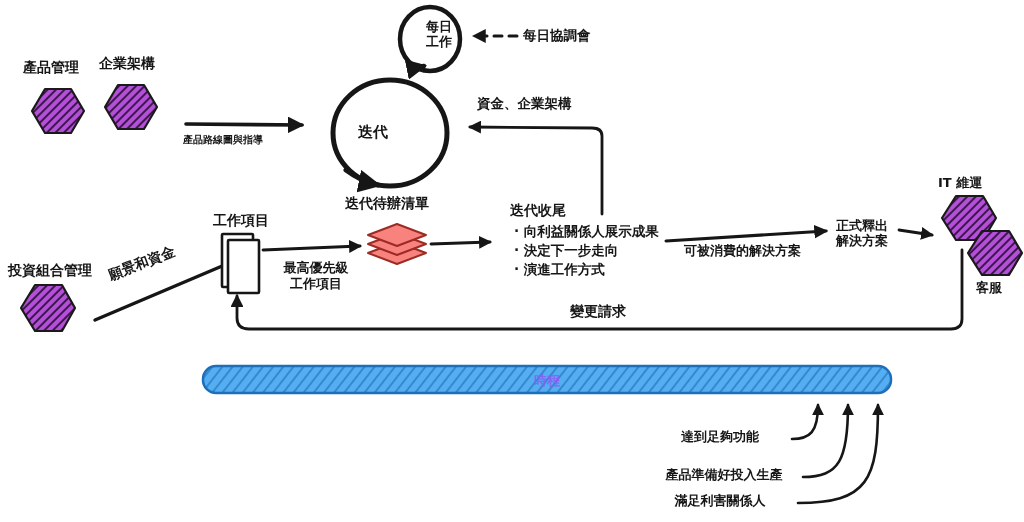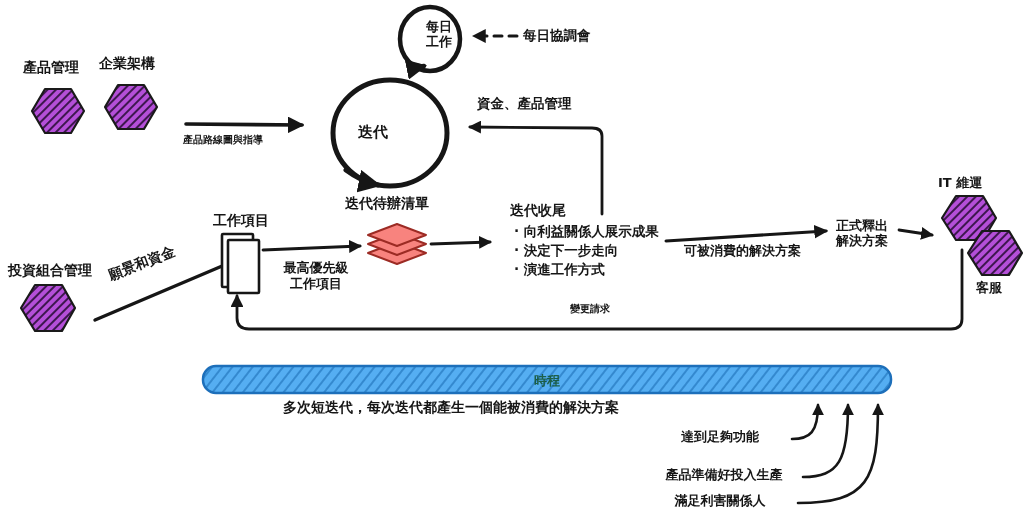--- a/index.html
+++ b/index.html
@@ -6,21 +6,21 @@
   #stage{position:relative;width:1024px;height:522px;background:#ffffff;overflow:hidden;
          font-family:"DejaVu Sans",sans-serif;}
   #shapes{position:absolute;left:0;top:0;}
   .lbl{position:absolute;font-weight:bold;color:#161616;white-space:nowrap;
        font-family:"DejaVu Sans",sans-serif;line-height:1.15;}
   .ctr{text-align:center;}
   .rt{text-align:center;}
   .bullets{position:absolute;font-weight:bold;color:#161616;}
   .bullet-row{font-size:13.5px;line-height:19px;white-space:nowrap;}
   .bullet-row::before{content:"· ";font-weight:bold;}
-  .bar-label{position:absolute;text-align:center;font-weight:bold;color:#14532d;opacity:.85;}
+  .bar-label{position:absolute;text-align:center;font-weight:bold;color:#8b5cf6;opacity:.85;}
   .rot{transform:rotate(-21deg);transform-origin:left top;}
 </style>
 </head>
 <body>
 
 <div id="stage">
 
   <svg id="shapes" width="1024" height="522" viewBox="0 0 1024 522">
     <defs>
       <marker id="ah" viewBox="0 0 10 10" refX="8.5" refY="5" markerWidth="4.6" markerHeight="4.6" orient="auto" markerUnits="strokeWidth">
@@ -110,21 +110,21 @@
     <span>每日</span><br>
     <span>工作</span>
   </div>
 
   <div class="lbl" style="left:523px;top:28px;font-size:13.5px;">每日協調會</div>
 
   <div class="lbl" style="left:358px;top:124px;font-size:15px;">迭代</div>
 
   <div class="lbl" style="left:345px;top:195px;font-size:14px;">迭代待辦清單</div>
 
-  <div class="lbl" style="left:477px;top:96px;font-size:13.5px;">資金、產品管理</div>
+  <div class="lbl" style="left:477px;top:96px;font-size:13.5px;">資金、企業架構</div>
 
   <div class="lbl" style="left:8px;top:262px;font-size:14px;">投資組合管理</div>
 
   <div class="lbl rot" style="left:106px;top:268px;font-size:14px;">願景和資金</div>
 
   <div class="lbl" style="left:213px;top:212px;font-size:14px;">工作項目</div>
 
   <div class="lbl ctr" style="left:274px;top:260px;width:84px;font-size:13px;line-height:16px;">
     <span>最高優先級</span><br>
     <span>工作項目</span>
@@ -142,25 +142,24 @@
 
   <div class="lbl" style="left:836px;top:218px;font-size:13px;line-height:15px;">
     <span>正式釋出</span><br>
     <span>解決方案</span>
   </div>
 
   <div class="lbl" style="left:938px;top:176px;font-size:13px;">IT 維運</div>
 
   <div class="lbl" style="left:976px;top:281px;font-size:13px;">客服</div>
 
-  <div class="lbl" style="left:570px;top:303px;font-size:10px;">變更請求</div>
+  <div class="lbl" style="left:570px;top:303px;font-size:14px;">變更請求</div>
 
   <div class="bar-label" style="left:203px;top:372px;width:688px;font-size:13px;">時程</div>
 
-  <div class="lbl" style="left:283px;top:399px;font-size:14px;">多次短迭代，每次迭代都產生一個能被消費的解決方案</div>
 
   <div class="lbl rt" style="left:652px;top:430px;width:136px;font-size:13px;">達到足夠功能</div>
 
   <div class="lbl rt" style="left:650px;top:468px;width:148px;font-size:13px;">產品準備好投入生產</div>
 
   <div class="lbl rt" style="left:649px;top:494px;width:142px;font-size:13px;">滿足利害關係人</div>
 
 </div>
 
 </body></html>

